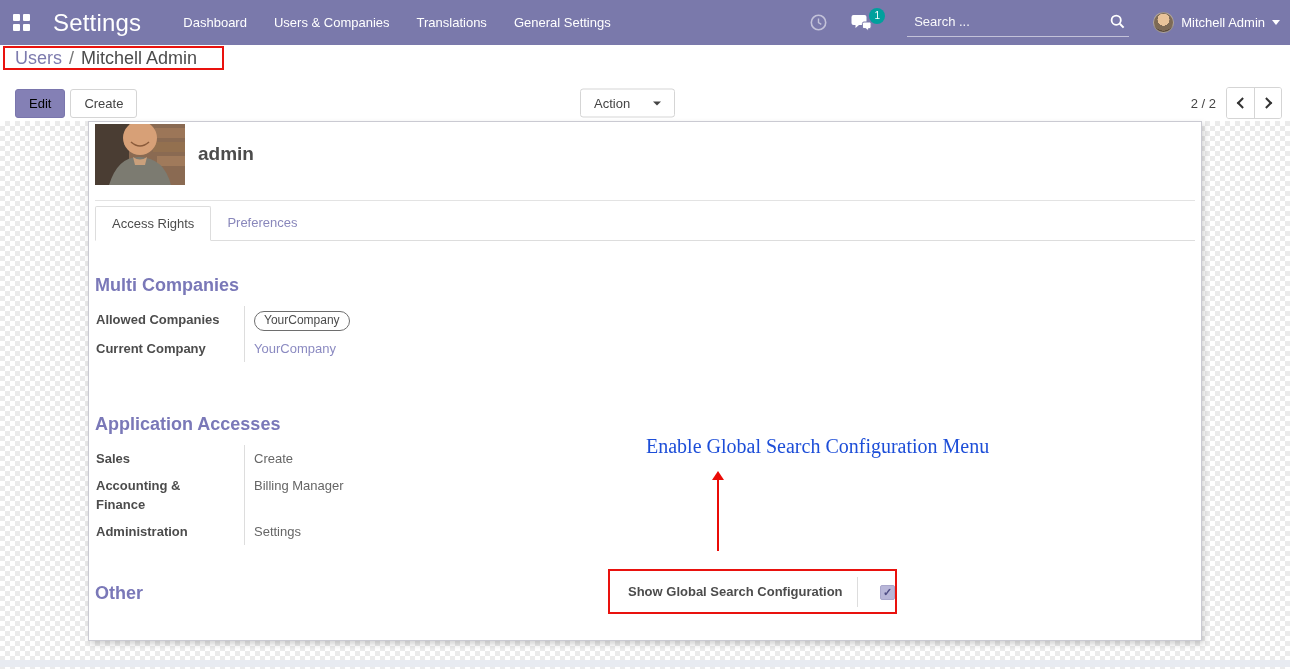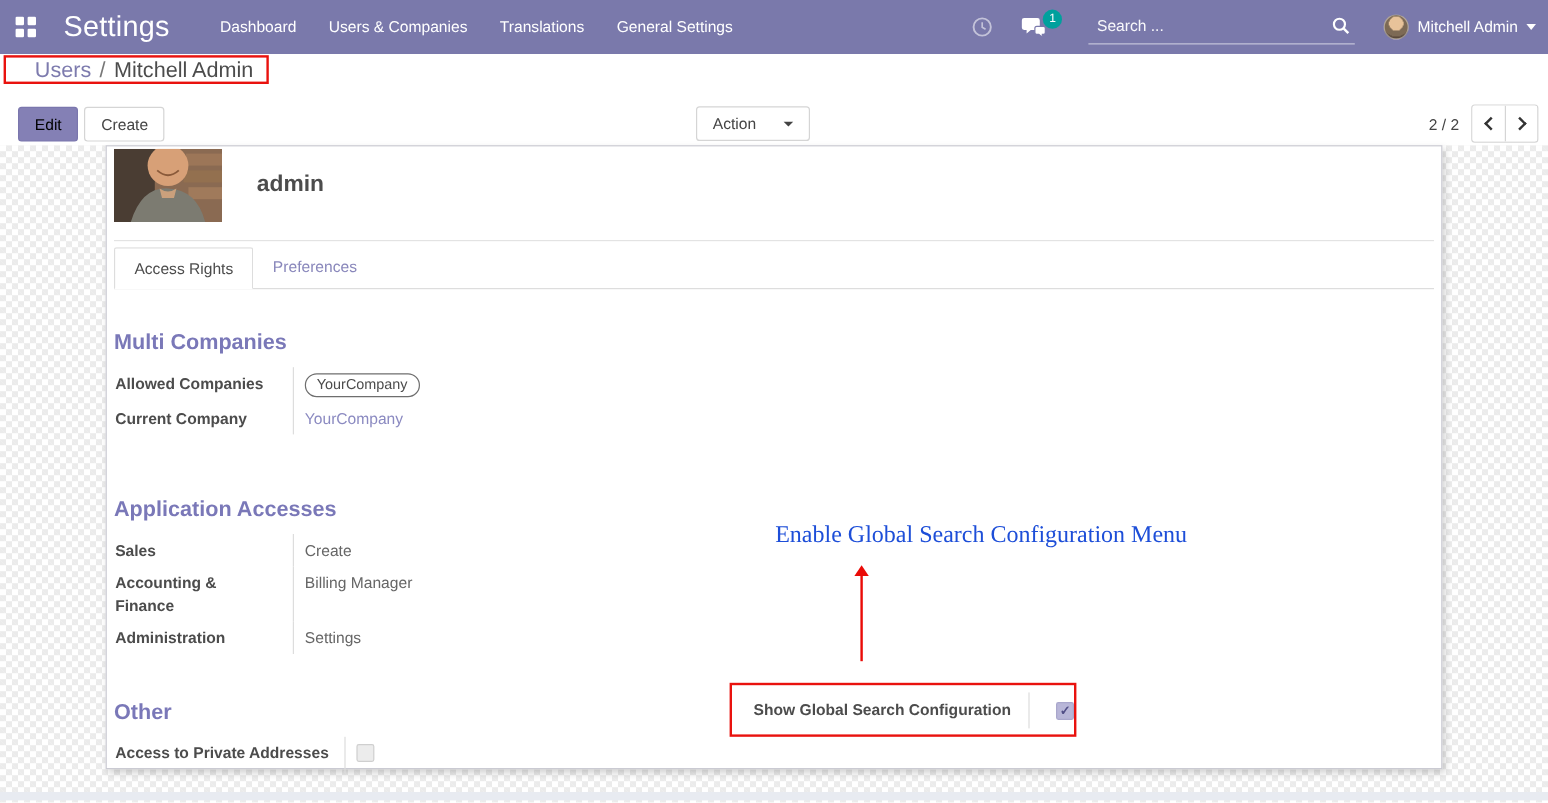--- a/index.html
+++ b/index.html
@@ -26,21 +26,21 @@
   .search-icon { position:absolute; right:4px; top:5px; cursor:pointer; }
   .nav-avatar { width:21px; height:21px; border-radius:50%; margin-left:24px; overflow:hidden;
     background:radial-gradient(circle at 50% 35%, #e8c39a 0 38%, #7d6a55 39% 70%, #5a4a3c 71%); border:1px solid rgba(255,255,255,.4); }
   .nav-user { font-size:13px; margin-left:7px; cursor:pointer; }
   .nav-caret { margin-left:7px; width:0; height:0; border-left:4px solid transparent;
     border-right:4px solid transparent; border-top:5px solid #fff; }
 
   
   .breadcrumb-bar { height:40px; background:#fff; position:relative; }
   .bc-box { position:absolute; left:3px; top:1px; width:221px; height:24px;
-    border:2px solid #e9120e; display:flex; align-items:center; padding-left:24px; }
+    border:2px solid #e9120e; display:flex; align-items:center; padding-left:10px; }
   .bc-link { color:#7d7bae; font-size:18px; cursor:pointer; }
   .bc-sep { color:#777; font-size:18px; margin:0 7px; }
   .bc-current { color:#4c4c4c; font-size:18px; }
 
   
   .control-bar { height:36px; background:#fff; position:relative; display:flex; align-items:center; }
   .btn { font-size:13px; font-family:"Liberation Sans", sans-serif; border-radius:3px; padding:6px 13px; cursor:pointer; }
   .btn-primary { background:#8480b5; border:1px solid #7a76ad; color:#000000; margin-left:15px; }
   .btn-default { background:#fff; border:1px solid #d5d5d5; color:#444; margin-left:5px;text-align:right; }
   .action-wrap { position:absolute; left:575px; top:50%; transform:translateY(-50%); }
@@ -56,21 +56,21 @@
   .chev-right { transform:rotate(-135deg) translate(1px,-1px); }
 
   
   .content { position:relative; height:548px; background-color:#fff;
     background-image:linear-gradient(45deg,#ebebeb 25%,transparent 25%,transparent 75%,#ebebeb 75%),
                      linear-gradient(45deg,#ebebeb 25%,transparent 25%,transparent 75%,#ebebeb 75%);
     background-size:10px 10px; background-position:0 0,5px 5px; }
   .sheet { margin-left:88px; width:1114px; height:520px; background:#fff;
     border:1px solid #cacad2; box-shadow:2px 3px 6px rgba(0,0,0,.18); padding:0 6px 30px 6px; }
 
-  .avatar-row { display:flex; gap:29px; padding-top:2px;text-align:center; }
+  .avatar-row { display:flex; gap:13px; padding-top:2px;text-align:center; }
   .avatar-photo { width:90px; height:61px; overflow:hidden; }
   .record-name { font-size:19px; font-weight:bold; color:#4c4c4c; margin-top:19px; }
   .sheet hr { border:none; border-top:1px solid #e3e3e3; margin:15px 0 5px 0; }
 
   .tabs { display:flex; border-bottom:1px solid #ddd; }
   .tab { padding:9px 16px; font-size:13px; color:#8987bb; cursor:pointer; }
   .tab.active { color:#4c4c4c; background:#fff; border:1px solid #ddd; border-bottom:1px solid #fff;
     border-radius:2px 2px 0 0; margin-bottom:-1px; }
 
   .section-title { font-size:18px; font-weight:bold; color:#7a78b8; margin-bottom:10px; }
@@ -246,28 +246,20 @@
           </div>
           <div class="frow">
             <div class="flabel">Administration</div>
             <div class="fvalue">Settings</div>
           </div>
         </div>
       </section>
 
       <section class="sec-other">
         <div class="section-title">Other</div>
-        <div class="fgroup">
-          <div class="frow">
-            <div class="flabel wide">Access to Private Addresses</div>
-            <div class="fvalue">
-              <span class="cb"></span>
-            </div>
-          </div>
-        </div>
       </section>
 
     </div>
 
     <div class="bottom-strip"></div>
   </div>
 
   <div class="note-text">Enable Global Search Configuration Menu</div>
   <div class="arrow">
     <div class="head"></div>

